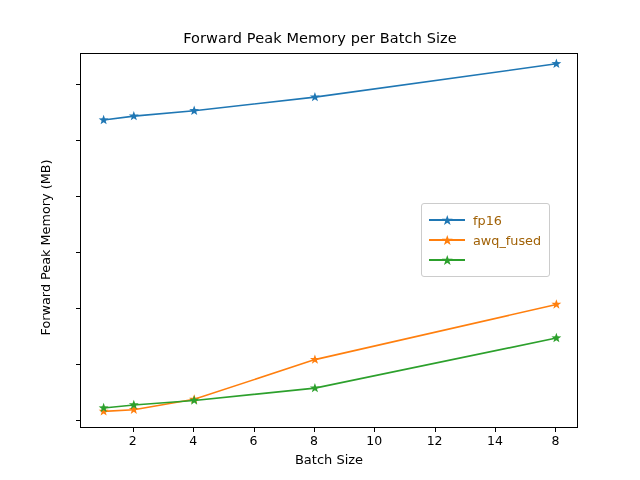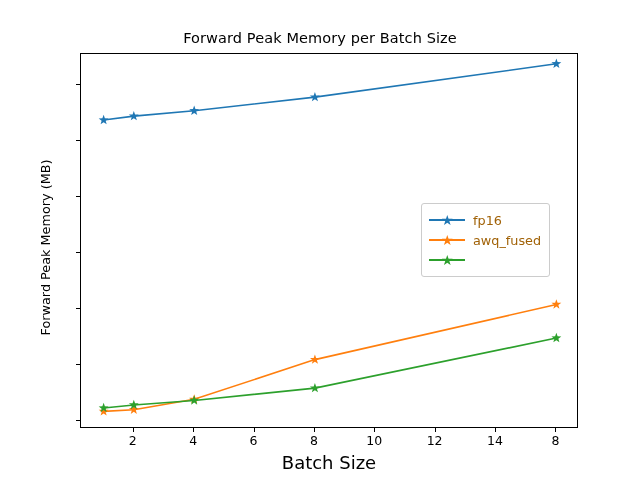--- a/index.html
+++ b/index.html
@@ -81,21 +81,21 @@
     transform: rotate(-90deg);
     transform-origin: center center;
     white-space: nowrap;
   }
   #x-axis-label {
     position: absolute;
     left: 80px;
     top: 452px;
     width: 498px;
     text-align: center;
-    font-size: 18px;
+    font-size: 13px;
     color: #000000;
   }
   #legend {
     position: absolute;
     left: 421px;
     top: 203px;
     padding: 6px 8px 6px 7px;
     background: #ffffff;
     border: 1px solid #cccccc;
     border-radius: 3px;

